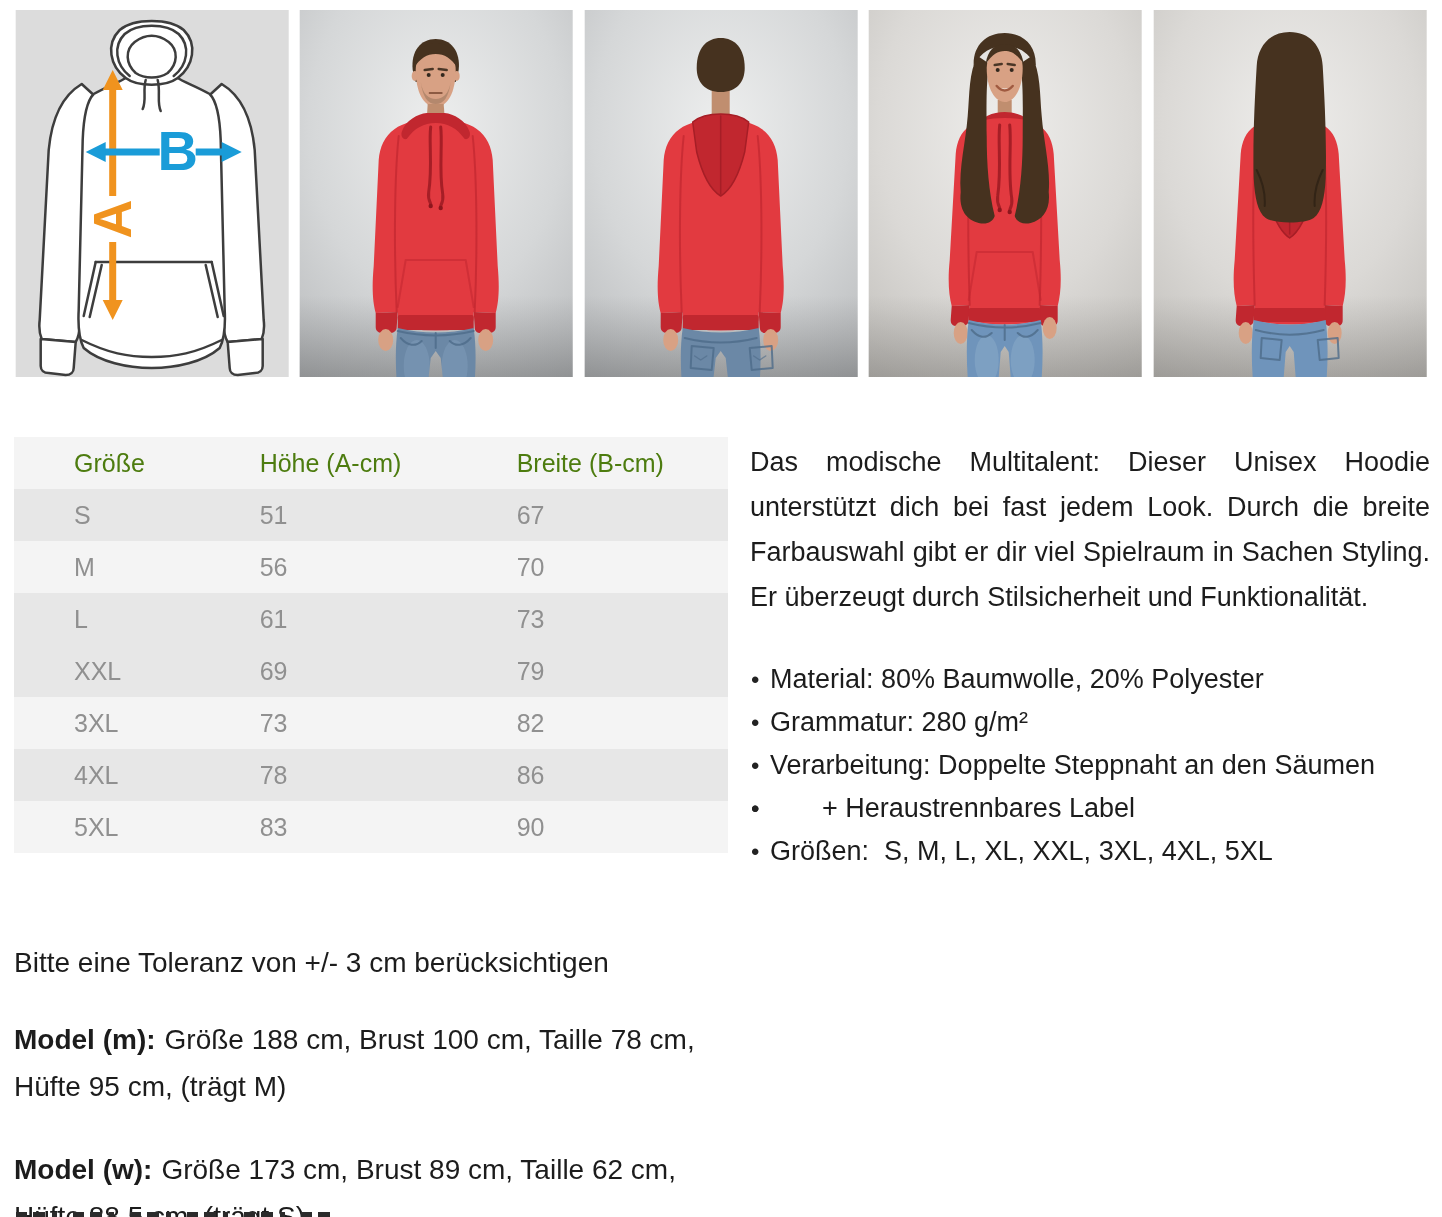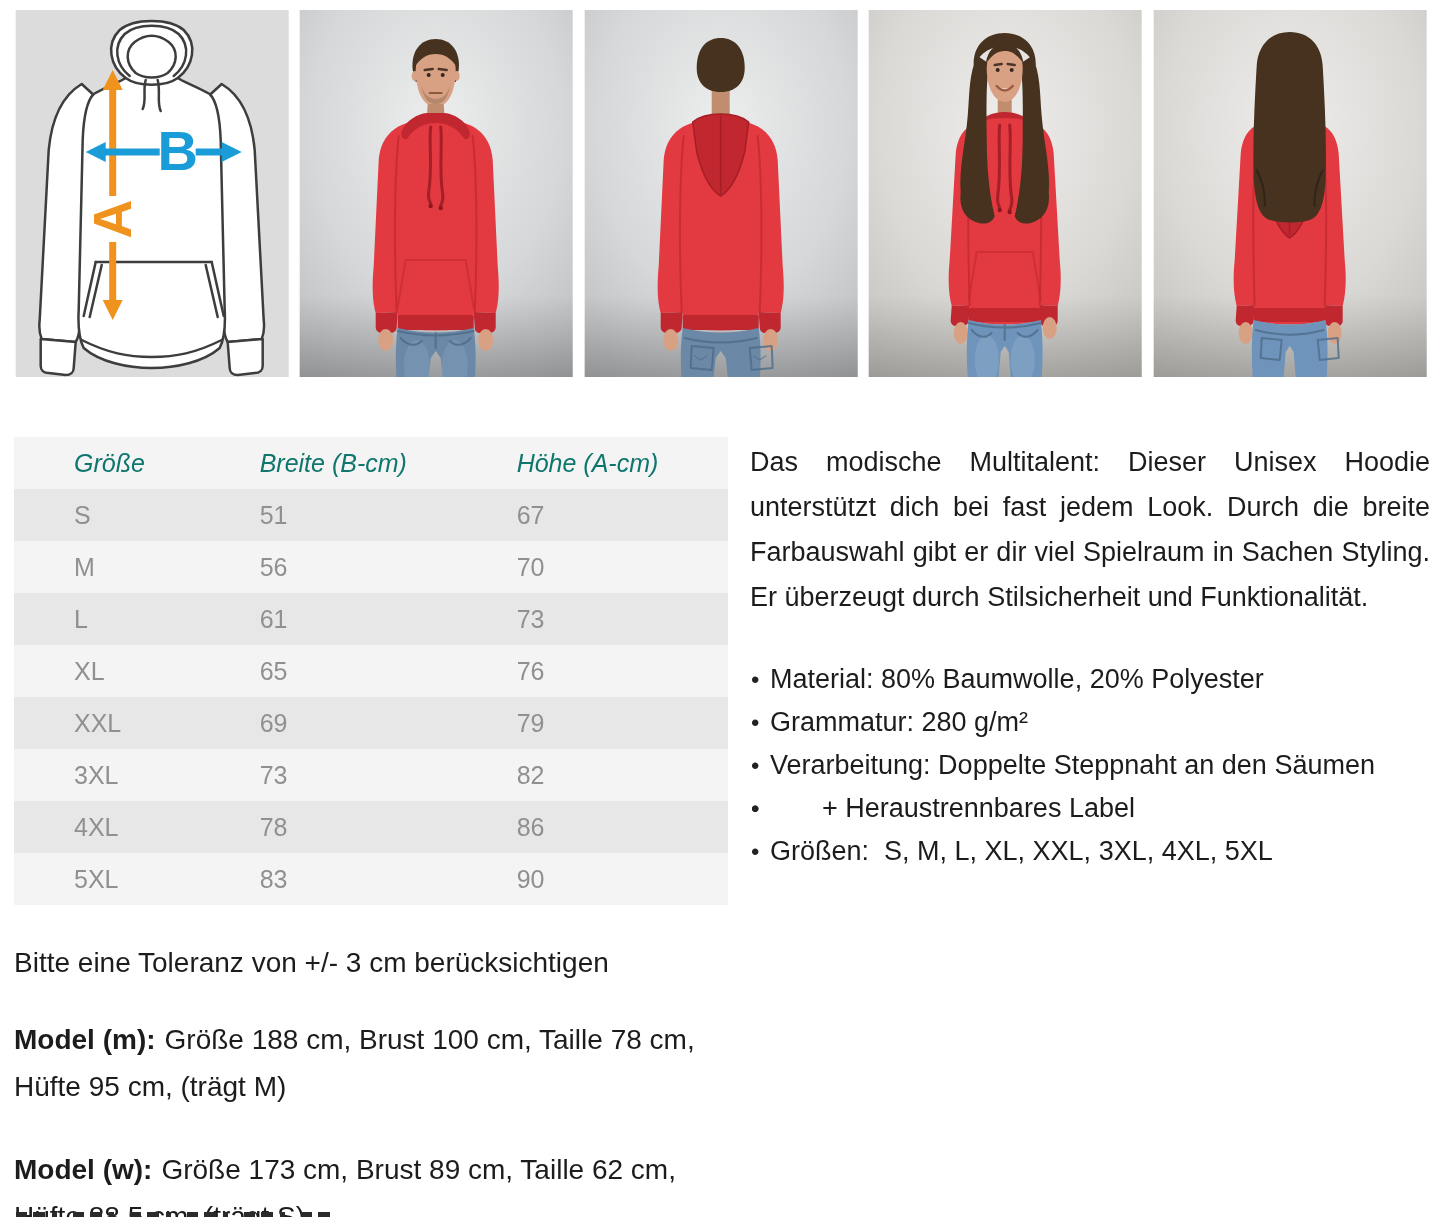--- a/index.html
+++ b/index.html
@@ -30,21 +30,21 @@
   .f-orange{fill:var(--arrow-orange,#f0931e);}
   .s-orange{stroke:var(--arrow-orange,#f0931e);}
   .f-blue{fill:var(--arrow-blue,#1a9cd8);}
   .s-blue{stroke:var(--arrow-blue,#1a9cd8);}
   
   .size-table{position:absolute;left:14px;top:437px;width:714px;}
   .trow{display:grid;grid-template-columns:26% 36% 38%;height:52px;align-items:center;
         background:var(--table-row,#f4f4f4);}
   .trow.alt{background:var(--table-row-alt,#e7e7e7);}
   .tcell{padding-left:60px;font-size:25px;color:var(--table-text,#909090);}
-  .trow.head .tcell{color:#0f766e;font-style:italic;}
+  .trow.head .tcell{color:#4d7c0f;}
   
   .notes{position:absolute;left:14px;top:946px;width:706px;font-size:28px;}
   .tolerance{margin:0;line-height:34px;}
   .model-block{margin:36px 0 0 0;line-height:47px;}
   .model-block strong{font-weight:bold;margin-right:9px;}
   
   .description{position:absolute;left:750px;top:440px;width:680px;font-size:27px;}
   .intro{margin:0;line-height:45px;text-align:justify;}
   .bullets{list-style:none;margin:38px 0 0 0;padding:0;}
   .bullet-item{position:relative;padding-left:20px;line-height:43px;}
@@ -261,42 +261,37 @@
           <path class="ln s-denimd" stroke-width="2" opacity="0.8" d="M 102,310 C 124,316 148,316 170,310"></path>
           <path class="ln s-denimd" stroke-width="2" opacity="0.8" d="M 108,318 L 128,320 L 126,340 L 107,338 Z M 164,320 L 184,318 L 185,338 L 166,340 Z"></path>
         </g>
       </svg>
     </figure>
   </div>
 
   <div class="size-table">
     <div class="trow head">
       <span class="tcell">Größe</span>
+      <span class="tcell">Höhe (A-cm)</span>
       <span class="tcell">Breite (B-cm)</span>
-      <span class="tcell">Höhe (A-cm)</span>
     </div>
     <div class="trow alt">
       <span class="tcell">S</span>
       <span class="tcell">51</span>
       <span class="tcell">67</span>
     </div>
     <div class="trow">
       <span class="tcell">M</span>
       <span class="tcell">56</span>
       <span class="tcell">70</span>
     </div>
     <div class="trow alt">
       <span class="tcell">L</span>
       <span class="tcell">61</span>
       <span class="tcell">73</span>
-    </div>
-    <div class="trow">
-      <span class="tcell">XL</span>
-      <span class="tcell">65</span>
-      <span class="tcell">76</span>
     </div>
     <div class="trow alt">
       <span class="tcell">XXL</span>
       <span class="tcell">69</span>
       <span class="tcell">79</span>
     </div>
     <div class="trow">
       <span class="tcell">3XL</span>
       <span class="tcell">73</span>
       <span class="tcell">82</span>

